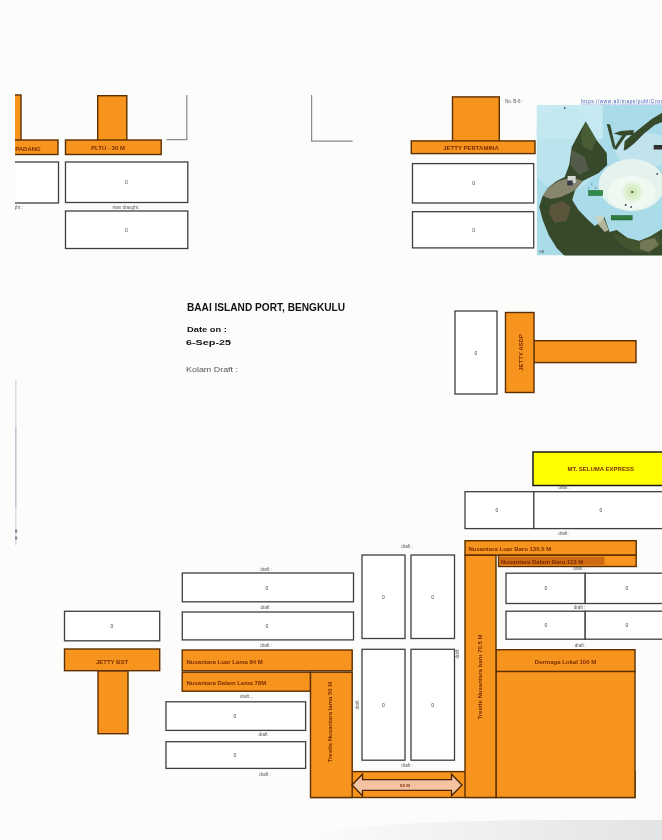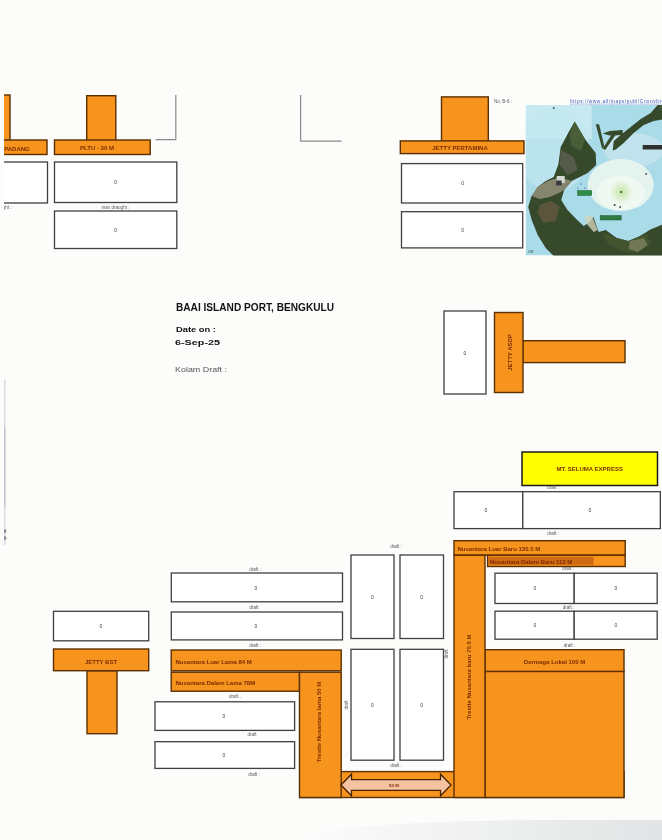--- a/index.html
+++ b/index.html
@@ -1,16 +1,16 @@
 <!DOCTYPE html>
 <html><head><meta charset="utf-8">
 <style>
 html,body{margin:0;padding:0;background:#ffffff}
 #c{position:relative;width:662px;height:840px;background:#fcfcfb;overflow:hidden}
-#blurwrap{position:absolute;left:4px;top:0;width:542px;height:840px;filter:blur(0.55px)}
+#blurwrap{position:absolute;left:15px;top:0;width:542px;height:840px;filter:blur(0.55px)}
 text{font-family:"Liberation Sans",sans-serif}
 .ob{fill:#f7941e;stroke:#5b2f00;stroke-width:1.4}
 .wb{fill:#ffffff;stroke:#3f3f3f;stroke-width:1.3}
 .bt{font-weight:bold;fill:#7b2c00;font-size:6px;text-anchor:middle}
 .bl{font-weight:bold;fill:#7b2c00;font-size:6px;text-anchor:start}
 .d{fill:#5a5a5a;font-size:4.6px;text-anchor:middle}
 .z{fill:#3c3c3c;font-size:5px;text-anchor:middle}
 .gl{stroke:#8a8a8a;stroke-width:1.2;fill:none}
 #shade{position:absolute;left:300px;top:820px;width:362px;height:20px;background:linear-gradient(to right, rgba(190,195,200,0), rgba(170,176,182,0.32));border-radius:70% 0 0 0/100% 0 0 0}
 </style></head>

